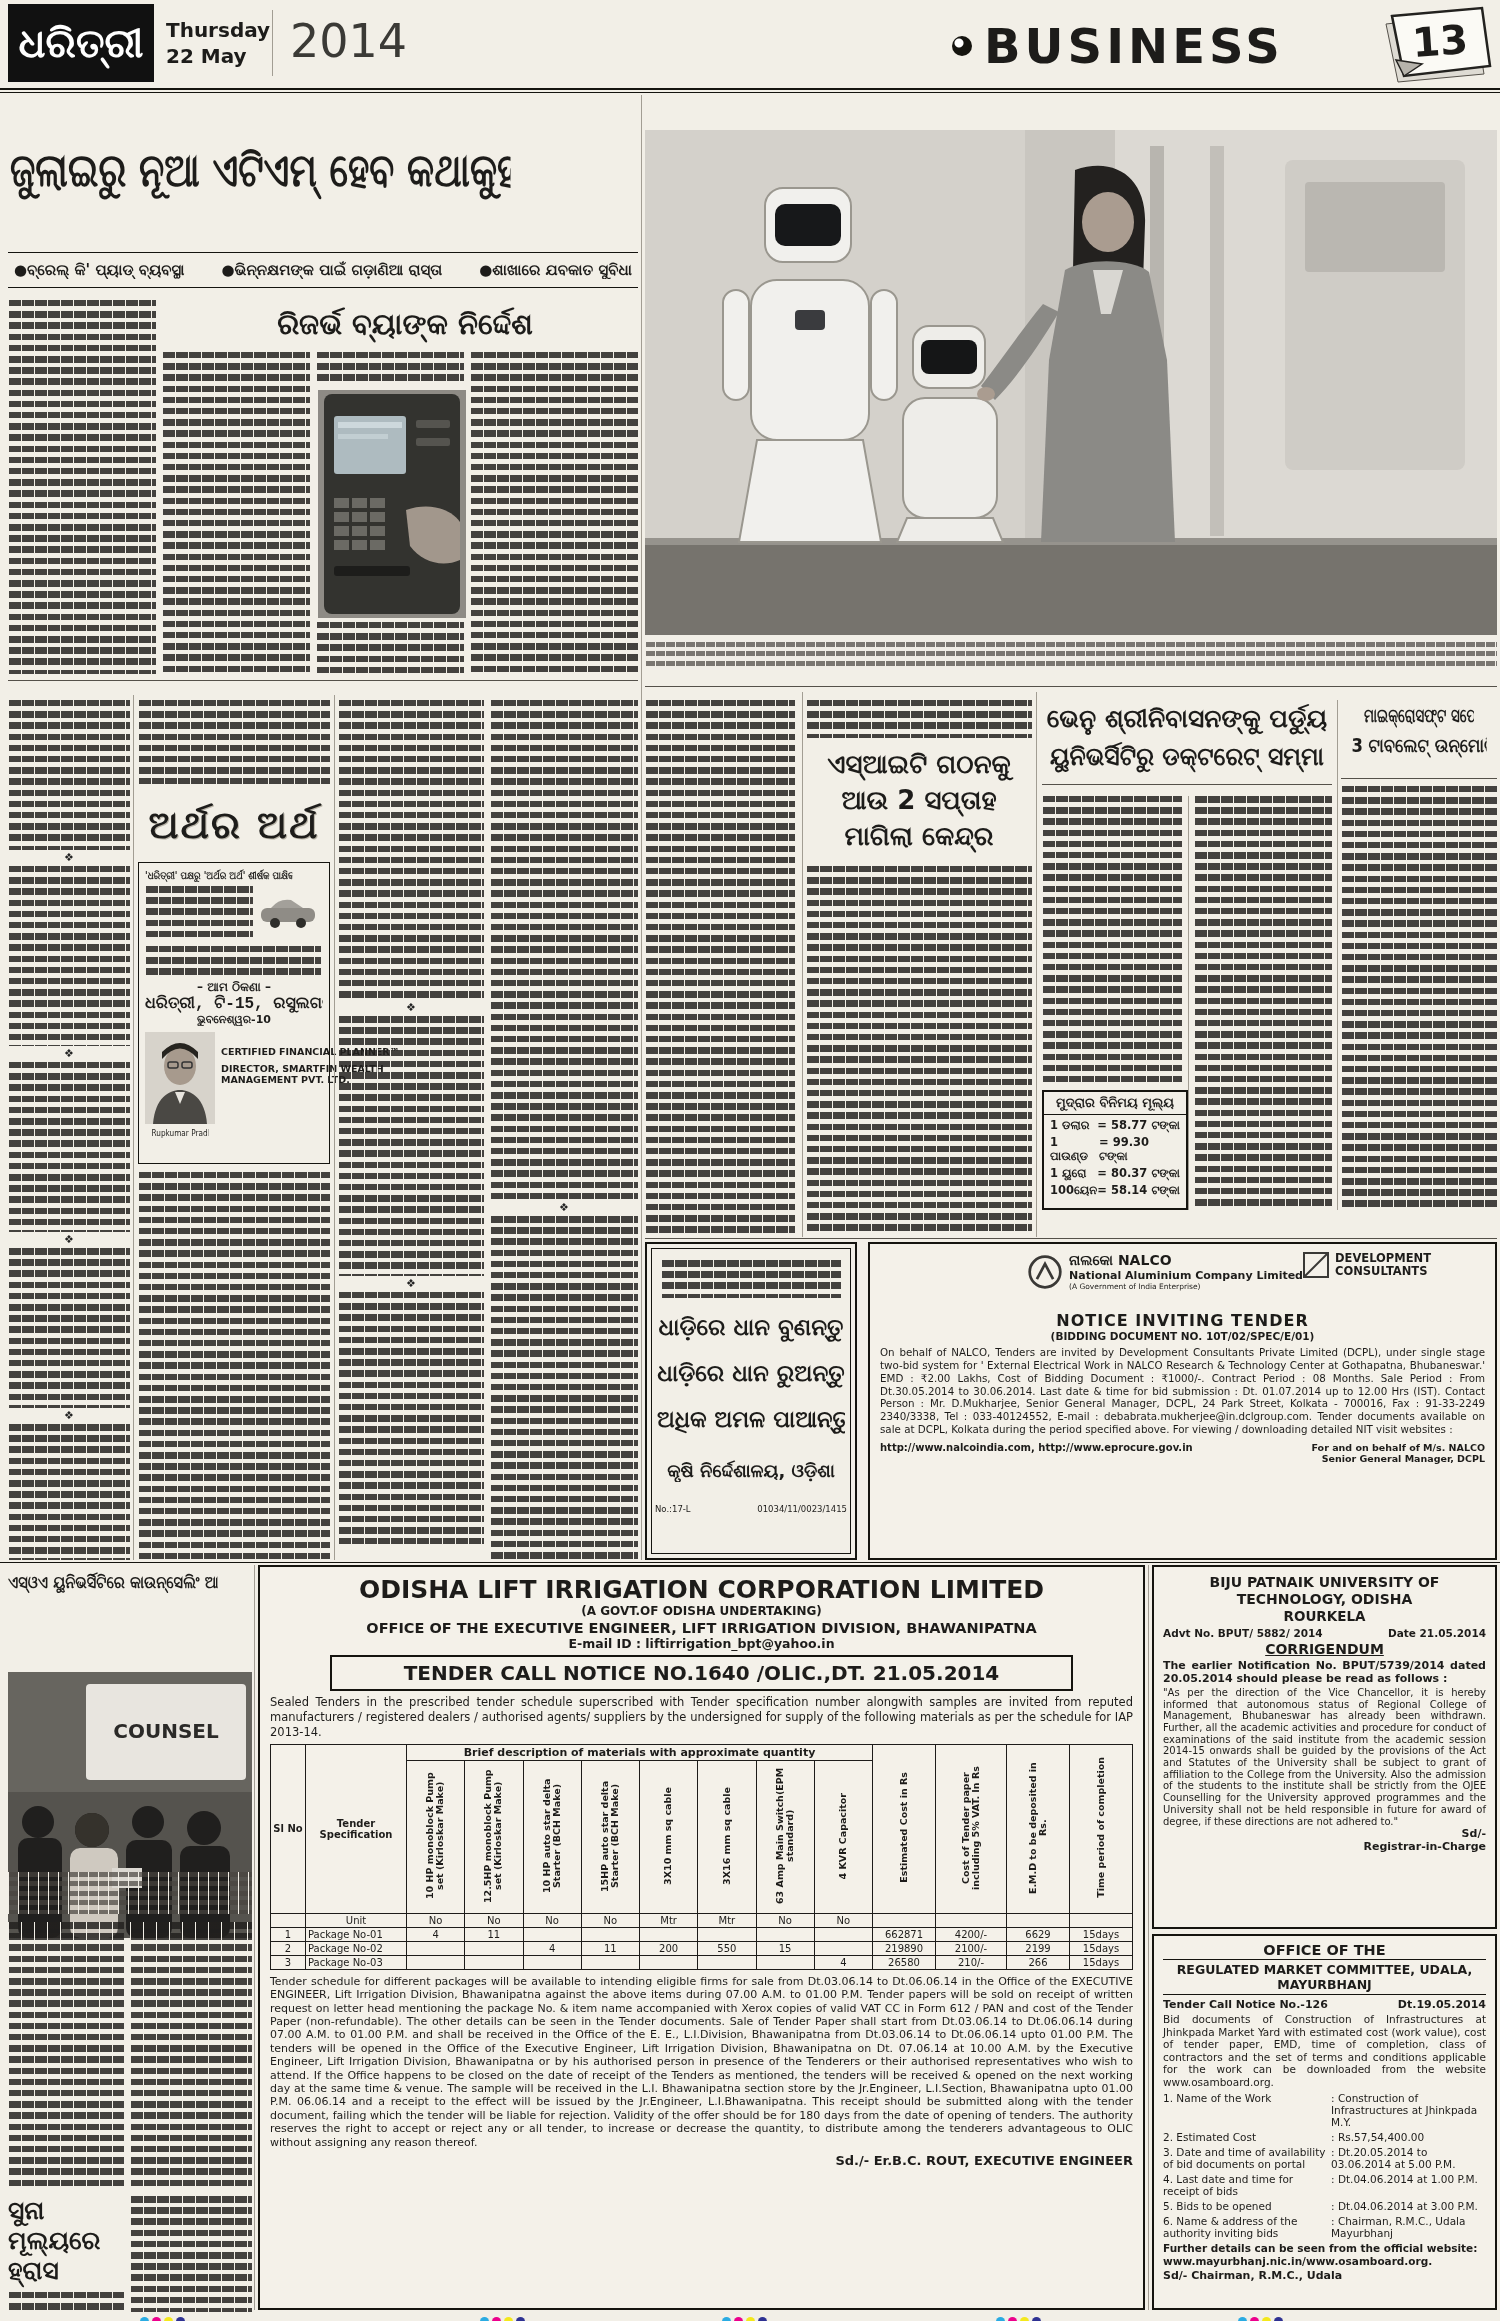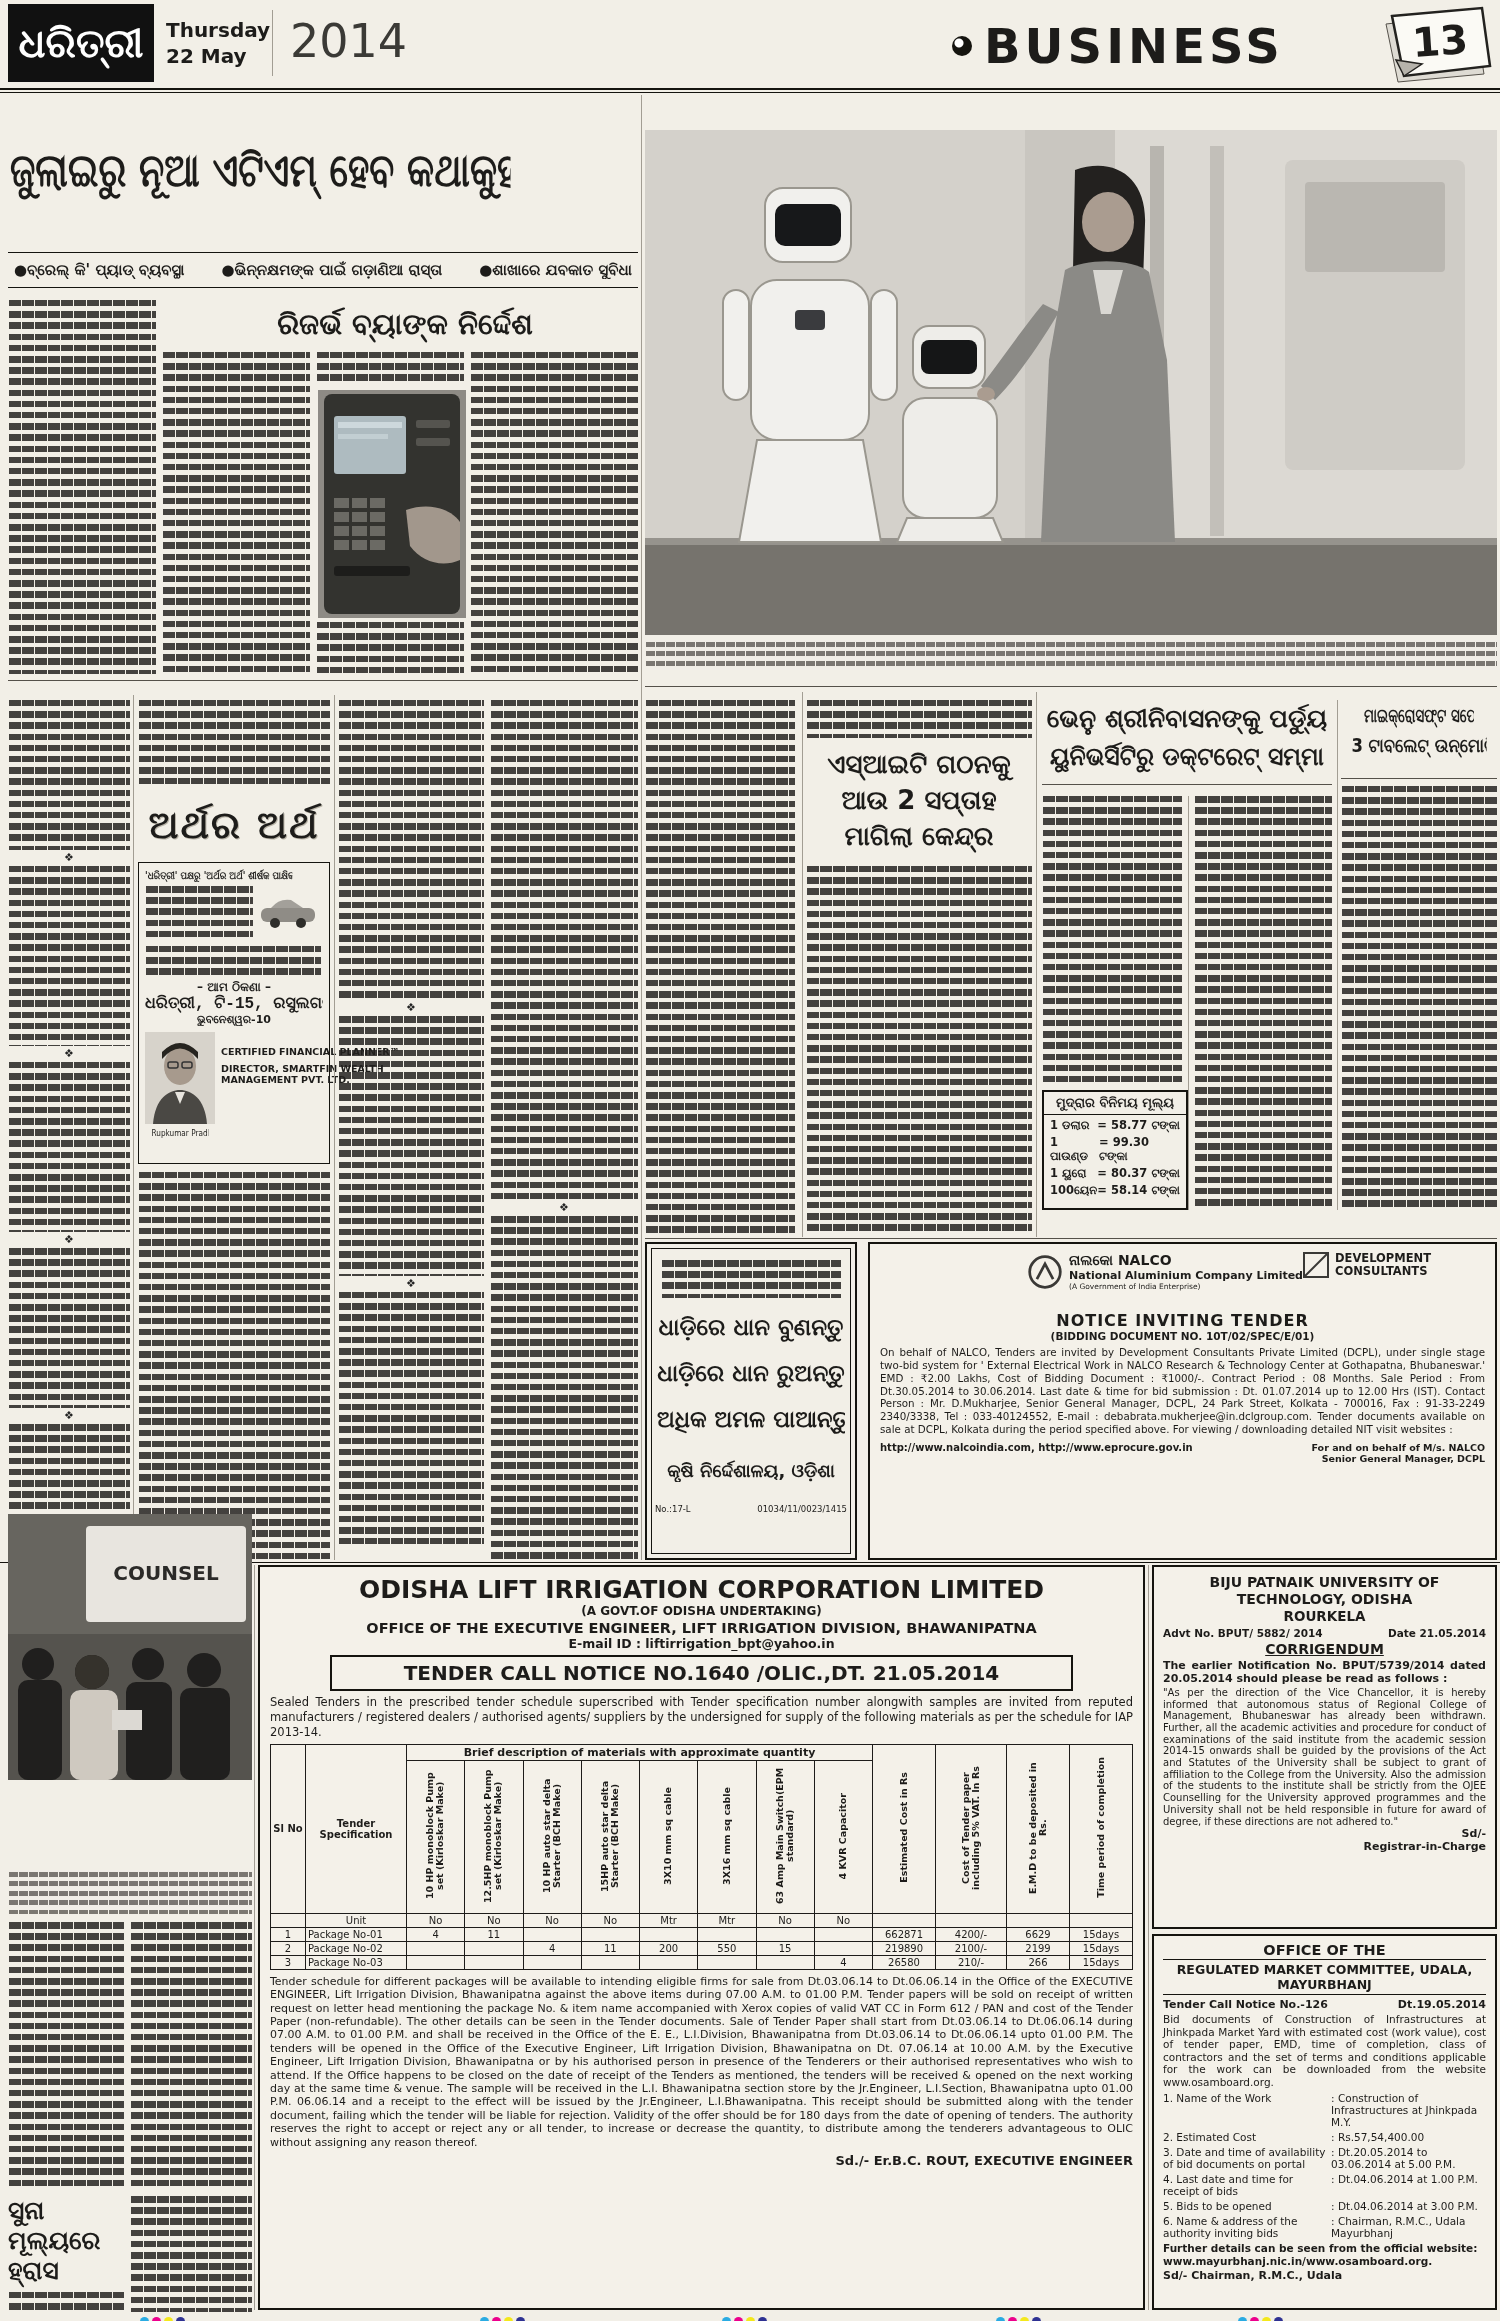--- a/index.html
+++ b/index.html
@@ -307,21 +307,21 @@
       <div style="text-align:right">
         <div class="b nw" style="font-size:9.5px">For and on behalf of M/s. NALCO</div>
         <div class="b nw" style="font-size:9.5px">Senior General Manager, DCPL</div>
       </div>
     </div>
   </div>
 
   <div class="abs" style="left:0;top:1562px;width:1500px;height:0;border-top:1.5px solid #15140f"></div>
 
   <div class="abs b nw" style="left: 8px; top: 1568px; width: 244px; height: 28px; font-size: 17px; line-height: 28px; white-space: nowrap; transform-origin: left center; transform: scaleX(0.859155);">ଏସ୍ଓଏ ୟୁନିଭର୍ସିଟିରେ କାଉନ୍ସେଲିଂ ଆରମ୍ଭ</div>
-  <div class="abs" style="left:8px;top:1514px;width:244px;height:266px">
+  <div class="abs" style="left:8px;top:1672px;width:244px;height:266px">
     <svg width="244" height="266" viewBox="0 0 244 266">
       <rect width="244" height="266" fill="#55534e"></rect>
       <rect x="0" y="0" width="244" height="120" fill="#67655f"></rect>
       <rect x="78" y="12" width="160" height="96" rx="4" fill="#e8e5df"></rect>
       <text x="158" y="66" text-anchor="middle" font-size="20" font-weight="bold" fill="#2b2a28">COUNSEL</text>
       <g fill="#201f1e">
         <circle cx="30" cy="150" r="16"></circle>
           <rect x="10" y="166" width="44" height="100" rx="10"></rect>
         <circle cx="84" cy="158" r="17"></circle>
           <rect x="62" y="176" width="48" height="90" rx="10"></rect>

